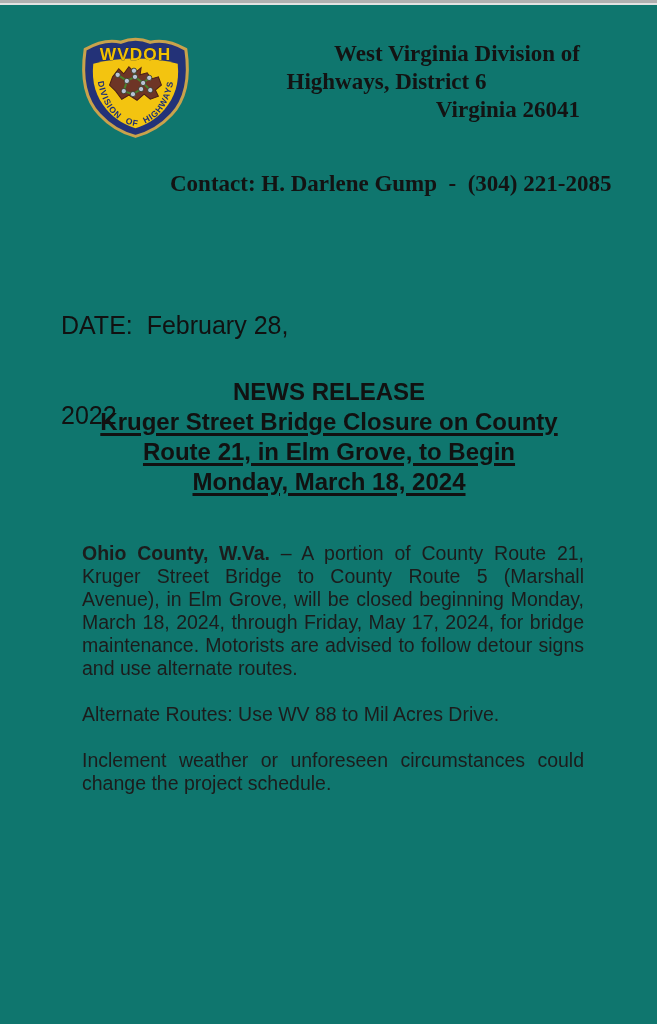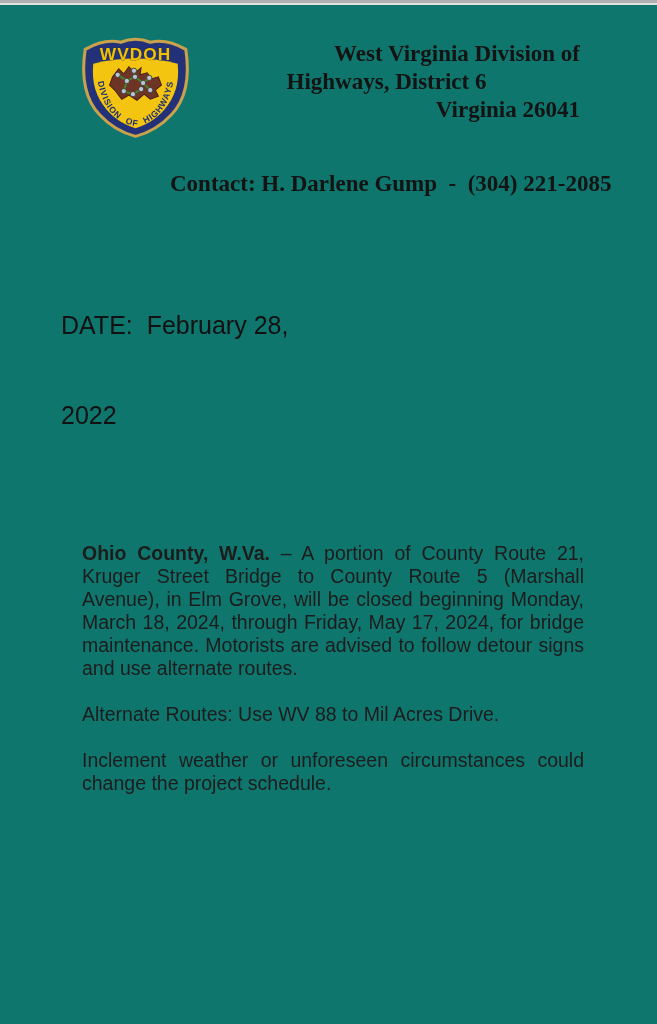--- a/index.html
+++ b/index.html
@@ -87,19 +87,25 @@
     <div class="org-line-r">Virginia 26041</div>
   </div>
 
   <div class="contact-line">Contact: H. Darlene Gump  -  (304) 221-2085</div>
 
   <div class="date-block">
     <div>DATE:  February 28,</div>
     <div>2022</div>
   </div>
 
+  <div class="release-block">
+    <div>NEWS RELEASE</div>
+    <div><span class="u">Kruger Street Bridge Closure on County</span></div>
+    <div><span class="u">Route 21, in Elm Grove, to Begin</span></div>
+    <div><span class="u">Monday, March 18, 2024</span></div>
+  </div>
 
   <div class="body-block">
     <p class="just"><b class="lead">Ohio County, W.Va.</b><span> – A portion of County Route 21, Kruger Street Bridge to County Route 5 (Marshall Avenue), in Elm Grove, will be closed beginning Monday, March 18, 2024, through Friday, May 17, 2024, for bridge maintenance. Motorists are advised to follow detour signs and use alternate routes.</span></p>
     <p>Alternate Routes: Use WV 88 to Mil Acres Drive.</p>
     <p class="just">Inclement weather or unforeseen circumstances could change the project schedule.</p>
   </div>
 </div>
 
 </body></html>

